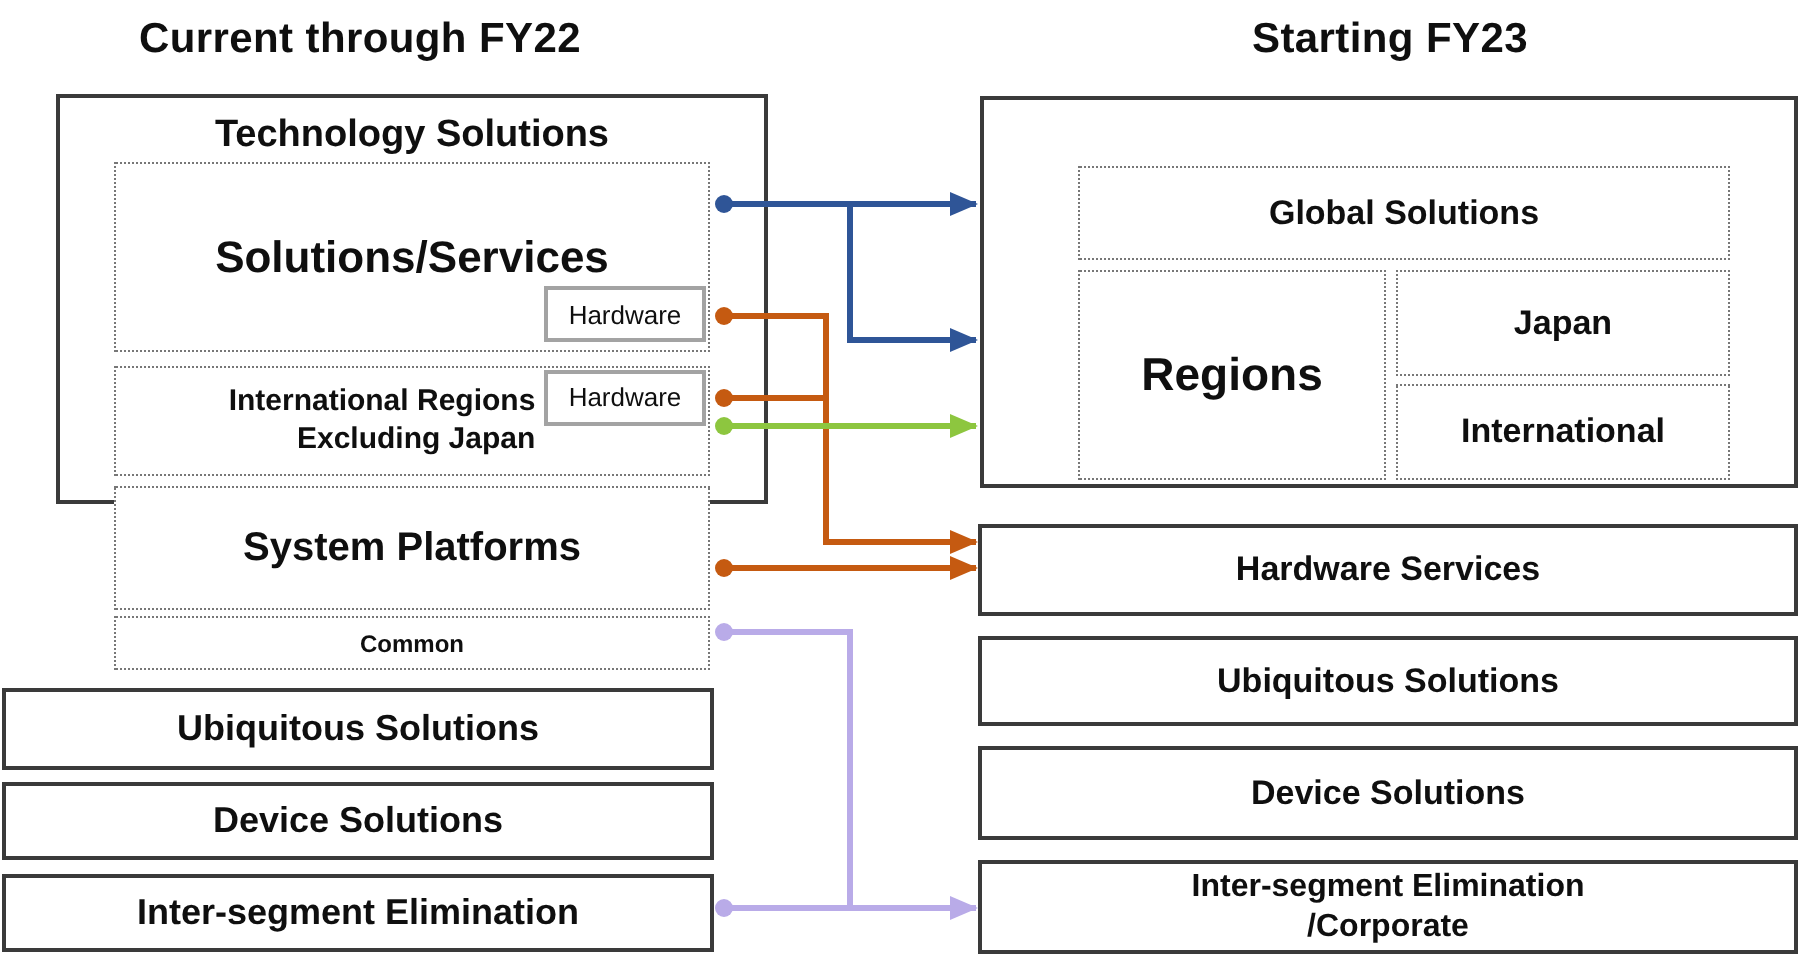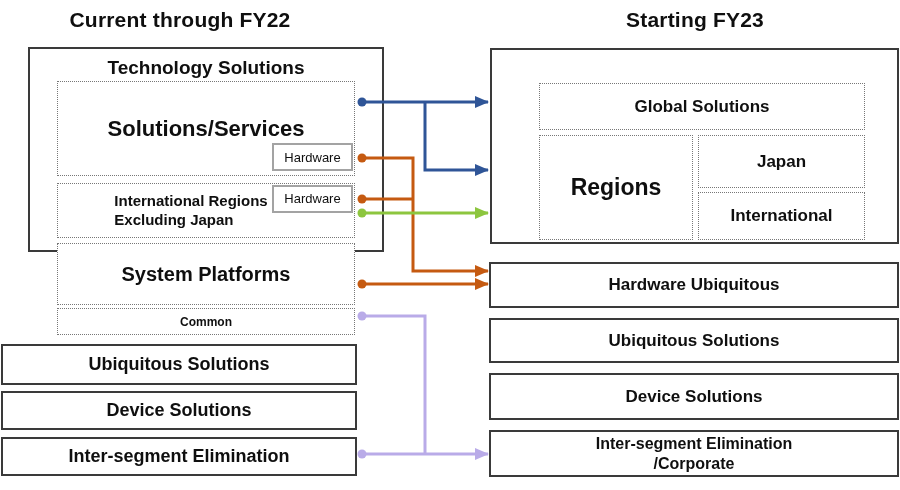--- a/index.html
+++ b/index.html
@@ -12,21 +12,21 @@
     text-align:center; letter-spacing:0.2px;
   }
   .box {
     position:absolute; background:#ffffff; border:2px solid #3a3a3a;
     box-sizing:border-box; display:flex; align-items:center; justify-content:center;
     text-align:center; font-weight:bold;
   }
   .dotted {
     position:absolute; background:#ffffff; border:1px dotted #777;
     box-sizing:border-box; display:flex; align-items:center; justify-content:center;
-    text-align:left; font-weight:bold;
+    text-align:right; font-weight:bold;
   }
   .panel-header {
     position:absolute; left:0; right:0; text-align:center; font-weight:bold;
   }
   .hw {
     position:absolute; border:2px solid #a3a3a3; background:#fff;
     box-sizing:border-box; display:flex; align-items:center; justify-content:center;
     font-size:13px; font-weight:normal;
   }
   .two-line { line-height:1.25; }
@@ -94,21 +94,21 @@
     <div class="dotted" style="left:206px; top:85px; width:167px; height:53px; font-size:17px;">
       <span>Japan</span>
     </div>
 
     <div class="dotted" style="left:206px; top:142px; width:167px; height:48px; font-size:17px;">
       <span>International</span>
     </div>
   </div>
 
   <div class="box" style="left:489px; top:262px; width:410px; height:46px; font-size:17px;">
-    <span>Hardware Ubiquitous</span>
+    <span>Hardware Services</span>
   </div>
 
   <div class="box" style="left:489px; top:318px; width:410px; height:45px; font-size:17px;">
     <span>Ubiquitous Solutions</span>
   </div>
 
   <div class="box" style="left:489px; top:373px; width:410px; height:47px; font-size:17px;">
     <span>Device Solutions</span>
   </div>
 

